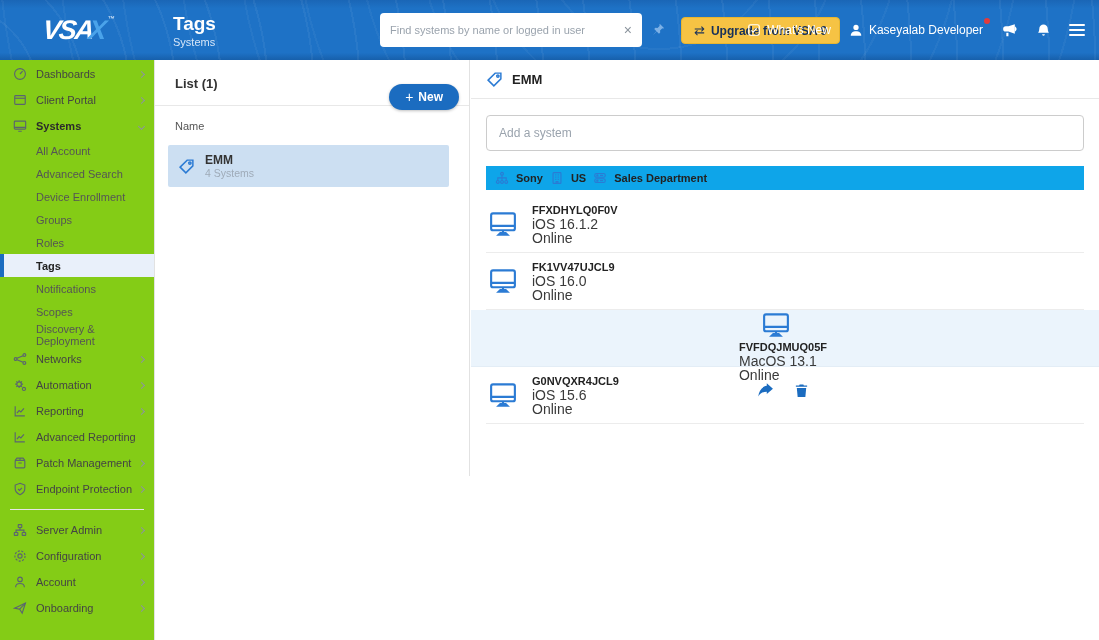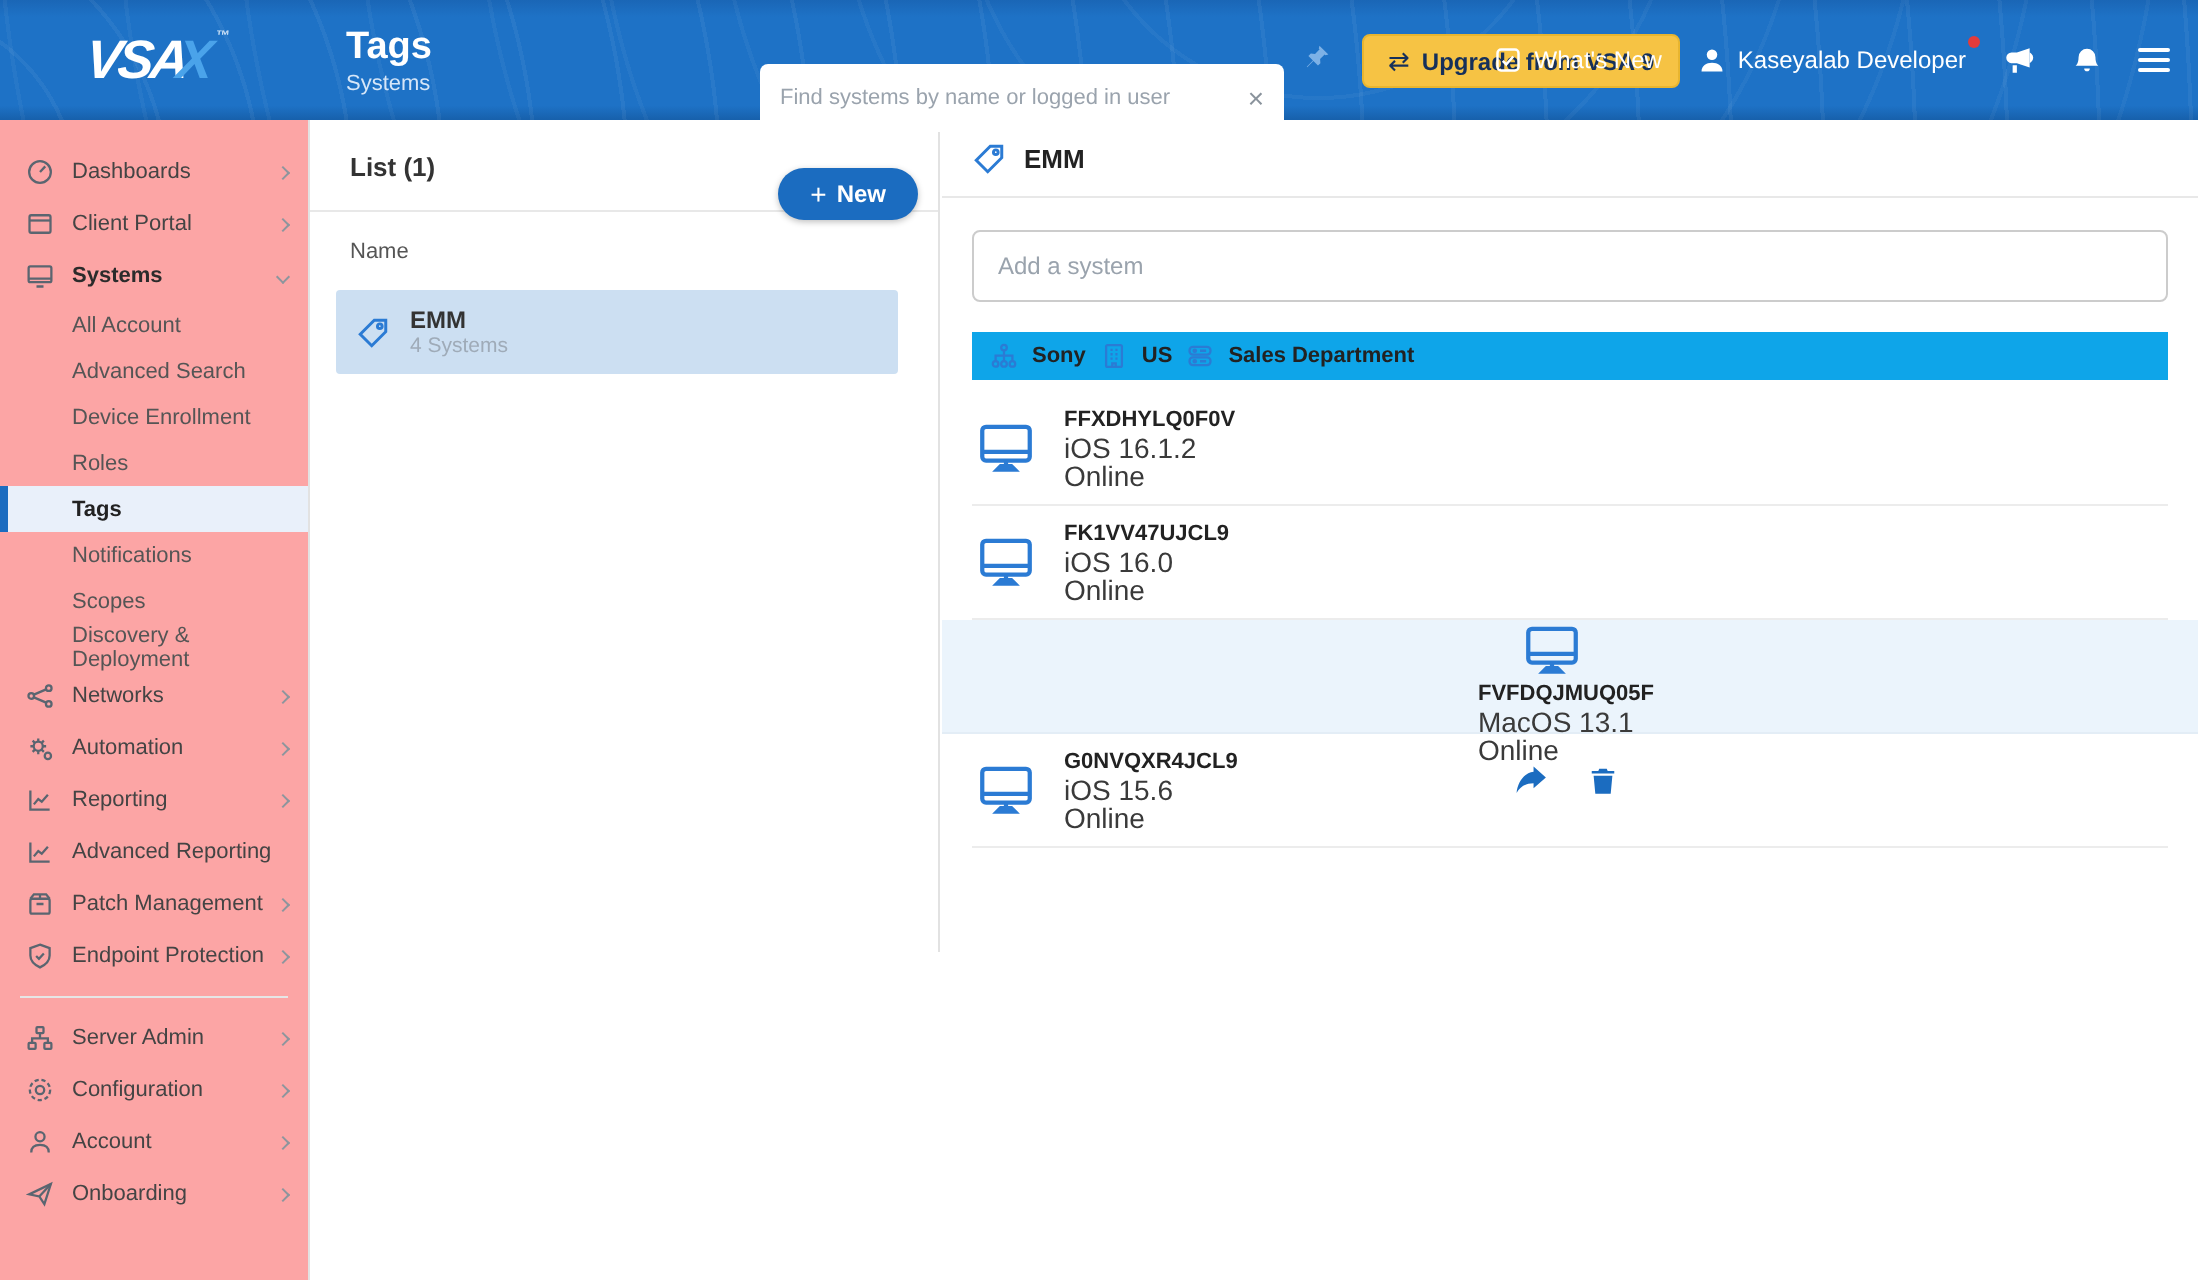--- a/index.html
+++ b/index.html
@@ -19,21 +19,21 @@
   .logo { font-weight:bold; font-style:italic; font-size:27px; letter-spacing:-2px;
           transform:skewX(-6deg); white-space:nowrap; }
   .logo .lx { color:#4aa3ea; margin-left:-4px; }
   .logo-tm { font-size:7px; font-style:normal; vertical-align:top; margin-left:2px; color:#cfe3f7; }
   .page-titles { margin-left:18px; }
   .page-title { font-size:19px; font-weight:bold; line-height:22px; }
   .page-subtitle { font-size:11px; color:#d6e6f8; margin-top:1px; }
 
   .searchbox {
     position:absolute; left:380px; top:13px; width:262px; height:34px;
-    background:#fff; border-radius:4px; display:flex; align-items:center; padding:0 10px;margin-top:19px;
+    background:#fff; border-radius:4px; display:flex; align-items:center; padding:0 10px;
   }
   .searchbox input { border:none; outline:none; flex:1; font-size:11px; color:#555;
                      font-family:"Liberation Sans", sans-serif; }
   .searchbox input::placeholder { color:#9aa3ad; }
   .search-clear { color:#8a939c; font-size:14px; cursor:pointer; padding-left:6px; }
 
   .pin-btn { position:absolute; left:652px; top:22px; color:#7db1e6; cursor:pointer; }
 
   .upgrade-btn {
     position:absolute; left:681px; top:17px; height:27px;
@@ -49,21 +49,21 @@
   .user-wrap { position:relative; }
   .user-dot { position:absolute; right:-7px; top:-5px; width:6px; height:6px;
               border-radius:50%; background:#e23b3b; }
   .icon-btn { cursor:pointer; display:flex; align-items:center; }
   .hamburger { display:flex; flex-direction:column; gap:3px; cursor:pointer; }
   .hamburger span { display:block; width:16px; height:2px; background:#fff; border-radius:1px; }
 
   
   .sidebar {
     position:absolute; left:0; top:60px; width:155px; height:580px;
-    background:#fca5a5; border-right:1px solid #e2e2e2; padding-top:13px;
+    background:#84cc16; border-right:1px solid #e2e2e2; padding-top:1px;
   }
   .nav-item { height:26px; display:flex; align-items:center; padding:0 10px 0 12px;
               font-size:11px; color:#444; cursor:pointer; }
   .nav-item .nav-icon { width:15px; height:15px; margin-right:9px; color:#5a6570;
                         display:flex; align-items:center; justify-content:center; flex:none; }
   .nav-item .nav-label { flex:1; white-space:nowrap; overflow:hidden; }
   .nav-item.bold .nav-label { font-weight:bold; color:#2b2b2b; }
   .nav-sub { height:23px; display:flex; align-items:center; padding-left:36px;
              font-size:11px; color:#555; cursor:pointer; }
   .nav-sub.selected { background:#e9f0fa; border-left:4px solid #1b6cc0;
@@ -217,20 +217,23 @@
   <div class="nav-sub">
       <span class="nav-label">All Account</span>
     </div>
   <div class="nav-sub">
       <span class="nav-label">Advanced Search</span>
     </div>
   <div class="nav-sub">
       <span class="nav-label">Device Enrollment</span>
     </div>
   <div class="nav-sub">
+      <span class="nav-label">Groups</span>
+    </div>
+  <div class="nav-sub">
       <span class="nav-label">Roles</span>
     </div>
   <div class="nav-sub selected">
       <span class="nav-label">Tags</span>
     </div>
   <div class="nav-sub">
       <span class="nav-label">Notifications</span>
     </div>
   <div class="nav-sub">
       <span class="nav-label">Scopes</span>

